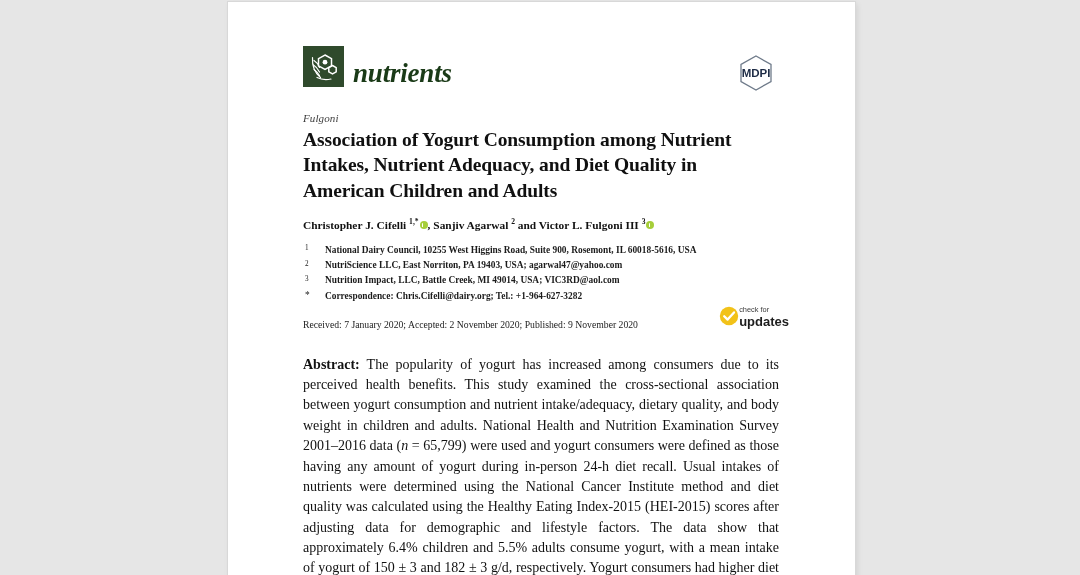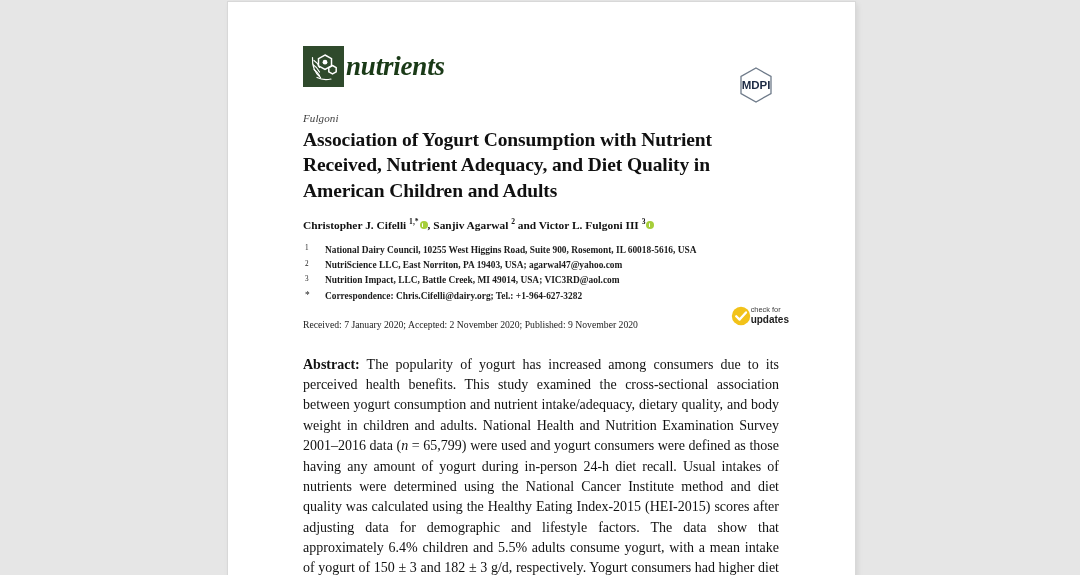--- a/index.html
+++ b/index.html
@@ -34,22 +34,22 @@
     width: 476px;
   }
 
   
   .masthead {
     position: relative;
     height: 52px;
   }
   .journal-brand {
     display: flex;
-    align-items: center;
-    gap: 2px;
+    align-items: flex-end;
+    gap: 9px;
   }
   .journal-mark {
     width: 41px;
     height: 41px;
     background: #2f4a2c;
     position: relative;
     flex: none;
     overflow: hidden;
   }
   .journal-mark svg { display: block; }
@@ -58,21 +58,21 @@
     font-style: italic;
     font-weight: bold;
     font-size: 27px;
     color: #1a3a17;
     letter-spacing: -0.2px;
     line-height: 1;
   }
   .mdpi-logo {
     position: absolute;
     right: 0;
-    top: 16px;
+    top: 4px;
     width: 46px;
     height: 46px;
   }
   .mdpi-logo svg { display: block; }
 
   
   .article-type {
     margin-top: 14px;
     font-style: italic;
     font-size: 11px;
@@ -179,21 +179,21 @@
     font-family: "Liberation Sans", sans-serif;
     line-height: 1.16;
   }
   .crossmark-text .cm-top {
     display: block;
     font-size: 7.4px;
     color: #3b3b3b;
   }
   .crossmark-text .cm-bot {
     display: block;
-    font-size: 10px;
+    font-size: 13px;
     font-weight: bold;
     color: #1d1d1d;
   }
 
   
   .abstract {
     margin-top: 2px;
     font-size: 14px;
     line-height: 1.455;
     color: #111;
@@ -233,21 +233,21 @@
         <div class="mdpi-logo">
           <svg width="46" height="46" viewBox="0 0 46 46" aria-hidden="true">
             <polygon points="23,6 38,14.5 38,31.5 23,40 8,31.5 8,14.5" fill="none" stroke="#6f7b8a" stroke-width="1.3"></polygon>
             <text x="23" y="27" text-anchor="middle" font-family="Liberation Sans, sans-serif" font-size="11.5" font-weight="bold" fill="#1d2b45">MDPI</text>
           </svg>
         </div>
       </div>
 
       <div class="article-type">Fulgoni</div>
 
-      <h1 class="article-title">Association of Yogurt Consumption with Nutrient Received, Nutrient Adequacy, and Diet Quality in American Children and Adults</h1>
+      <h1 class="article-title">Association of Yogurt Consumption among Nutrient Intakes, Nutrient Adequacy, and Diet Quality in American Children and Adults</h1>
 
       <div class="authors">Christopher J. Cifelli <sup>1,*</sup><span class="orcid"></span>, Sanjiv Agarwal <sup>2</sup> and Victor L. Fulgoni III <sup>3</sup><span class="orcid"></span></div>
 
       <div class="affiliations">
         <div class="aff-row">
           <span class="aff-marker num">1</span>
           <span class="aff-text">National Dairy Council, 10255 West Higgins Road, Suite 900, Rosemont, IL 60018-5616, USA</span>
         </div>
         <div class="aff-row">
           <span class="aff-marker num">2</span>

